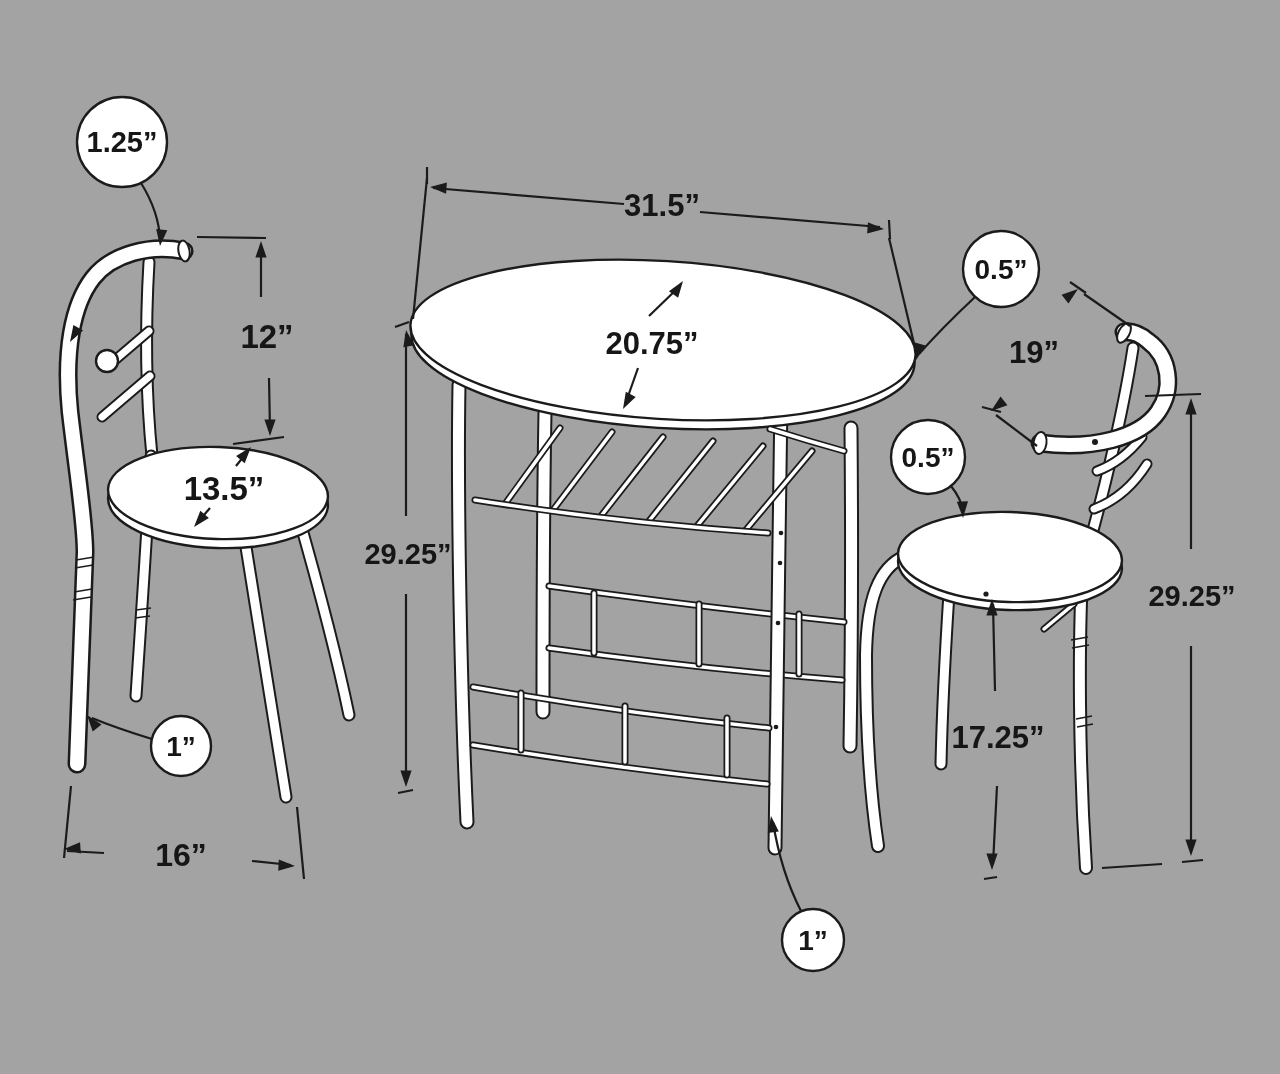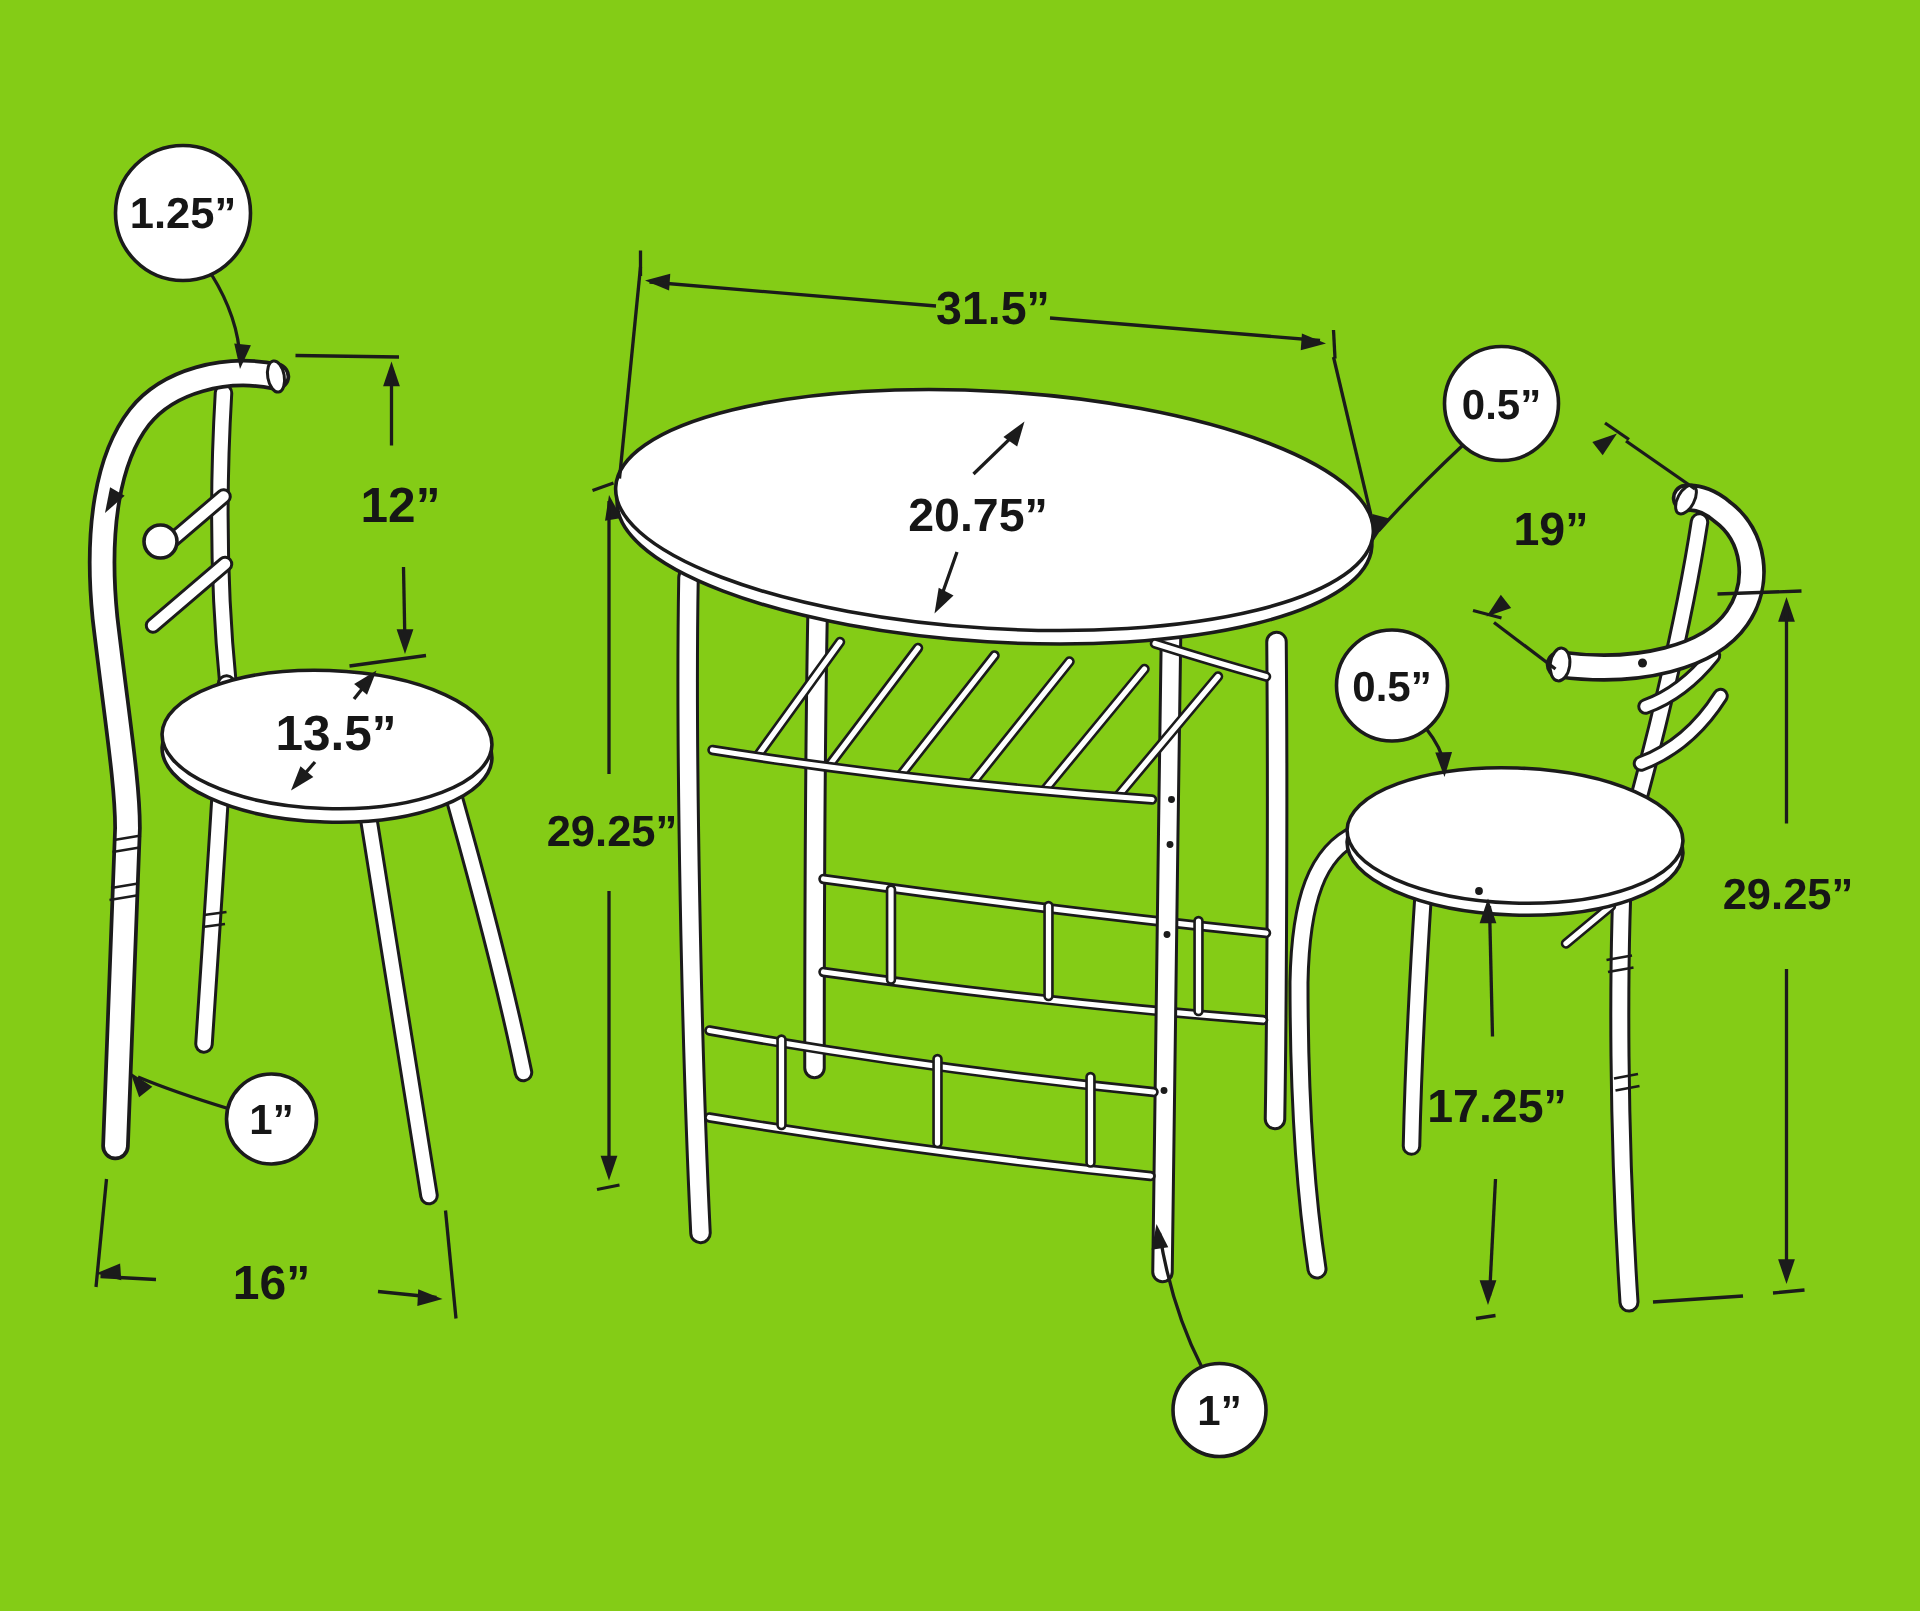--- a/index.html
+++ b/index.html
@@ -1,16 +1,16 @@
 <!DOCTYPE html>
 <html><head>
 <meta charset="utf-8">
 <style>
   html,body{margin:0;padding:0;background:#fff;}
-  .stage{position:relative;width:1280px;height:1074px;background:#84cc16;overflow:hidden;}
+  .stage{position:relative;width:1280px;height:1074px;background:#a3a3a3;overflow:hidden;}
   svg{display:block;}
   
   .tO{stroke:#1b1b1b;fill:none;stroke-linecap:round;}
   .tI{stroke:#ffffff;fill:none;stroke-linecap:round;}
   .w19{stroke-width:19;} .w14o{stroke-width:14;} .w13o{stroke-width:13;}
   .w15o{stroke-width:15;} .w11o{stroke-width:11;} .w7o{stroke-width:7;}
   .i14{stroke-width:14;} .i10{stroke-width:10;} .i9{stroke-width:9;}
   .i11{stroke-width:11;} .i7{stroke-width:7;} .i35{stroke-width:3.5;}
   .ln{stroke:#1b1b1b;stroke-width:2.2;fill:none;}
   .thin{stroke:#1b1b1b;stroke-width:1.7;fill:none;}

